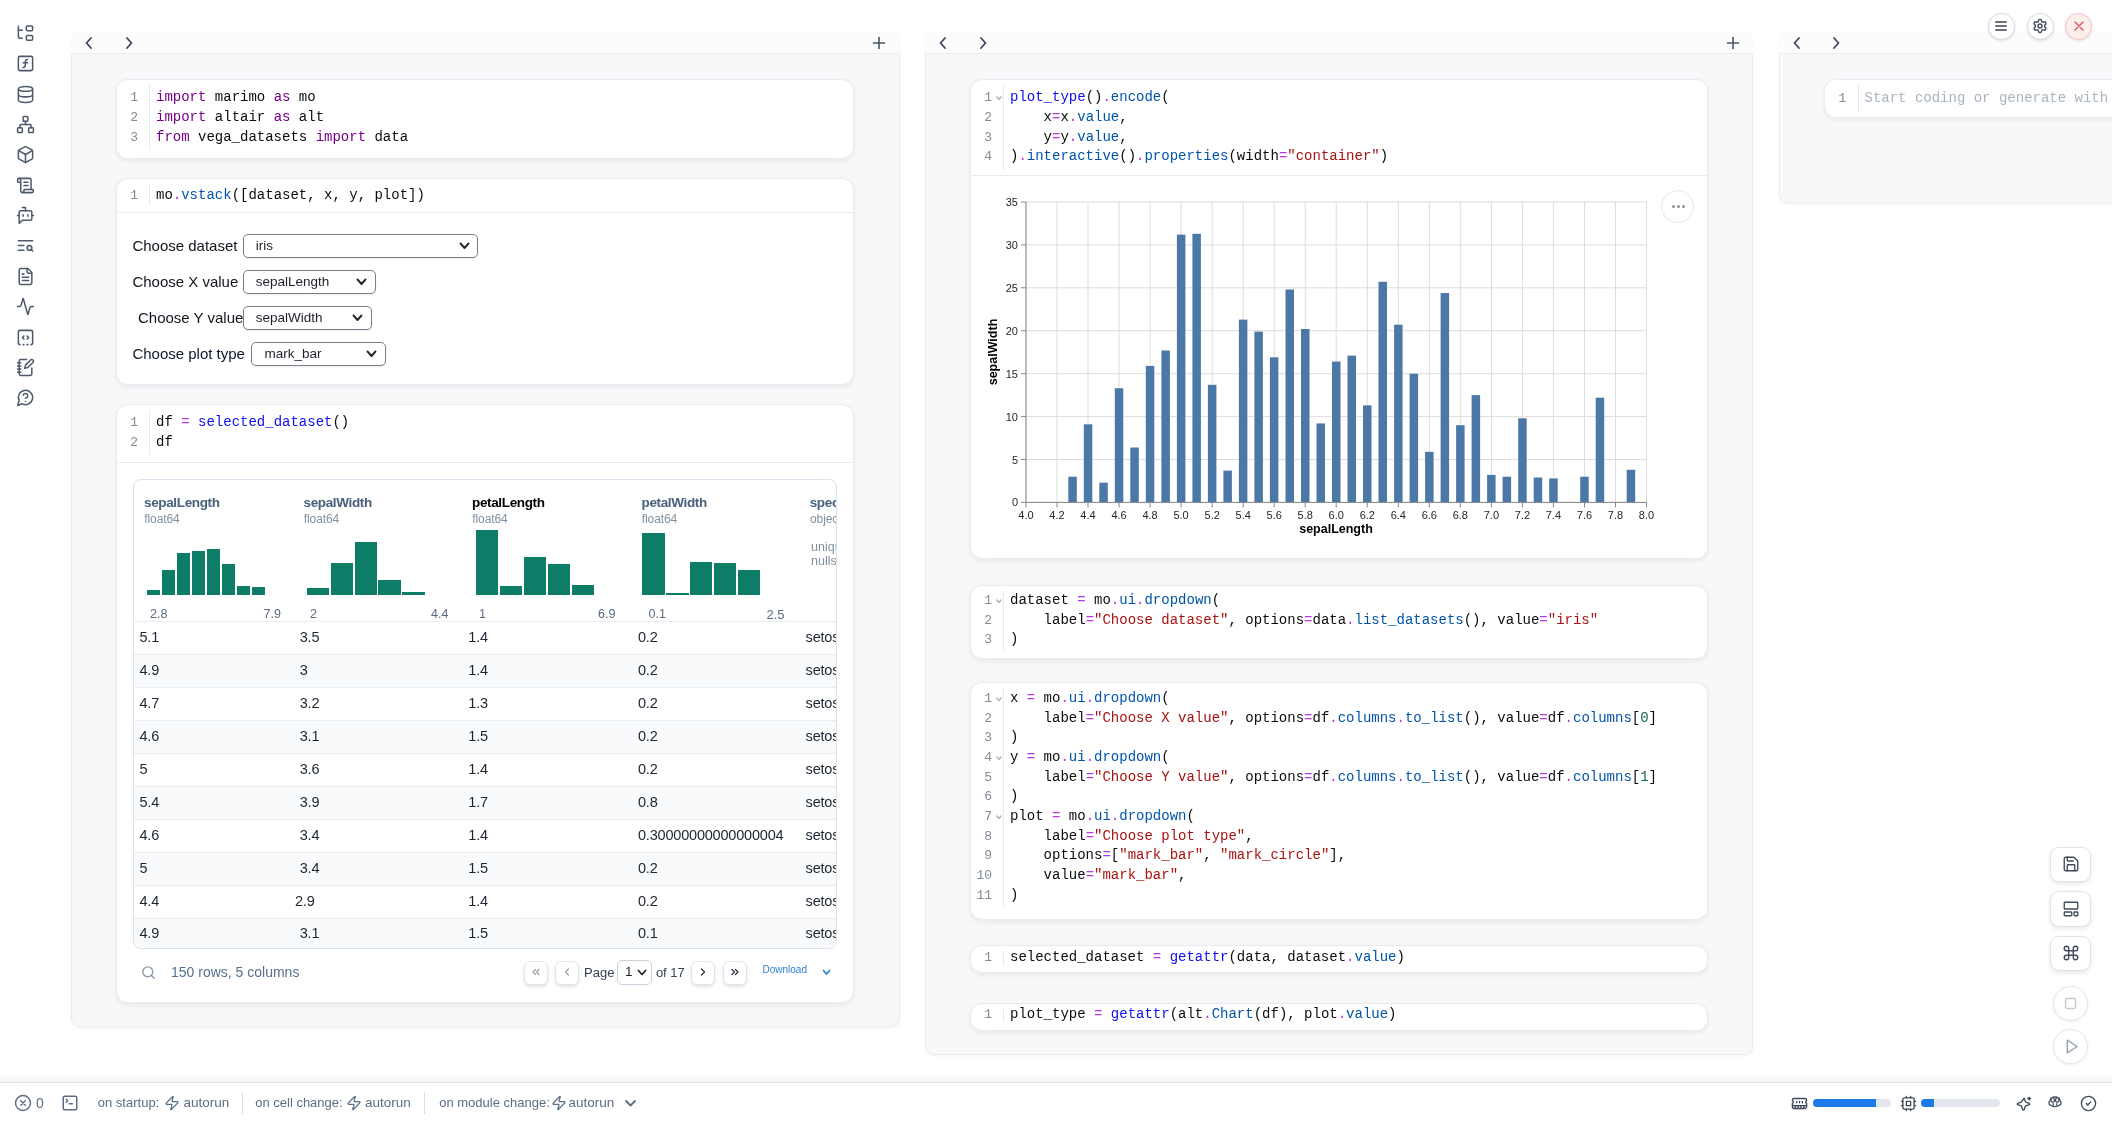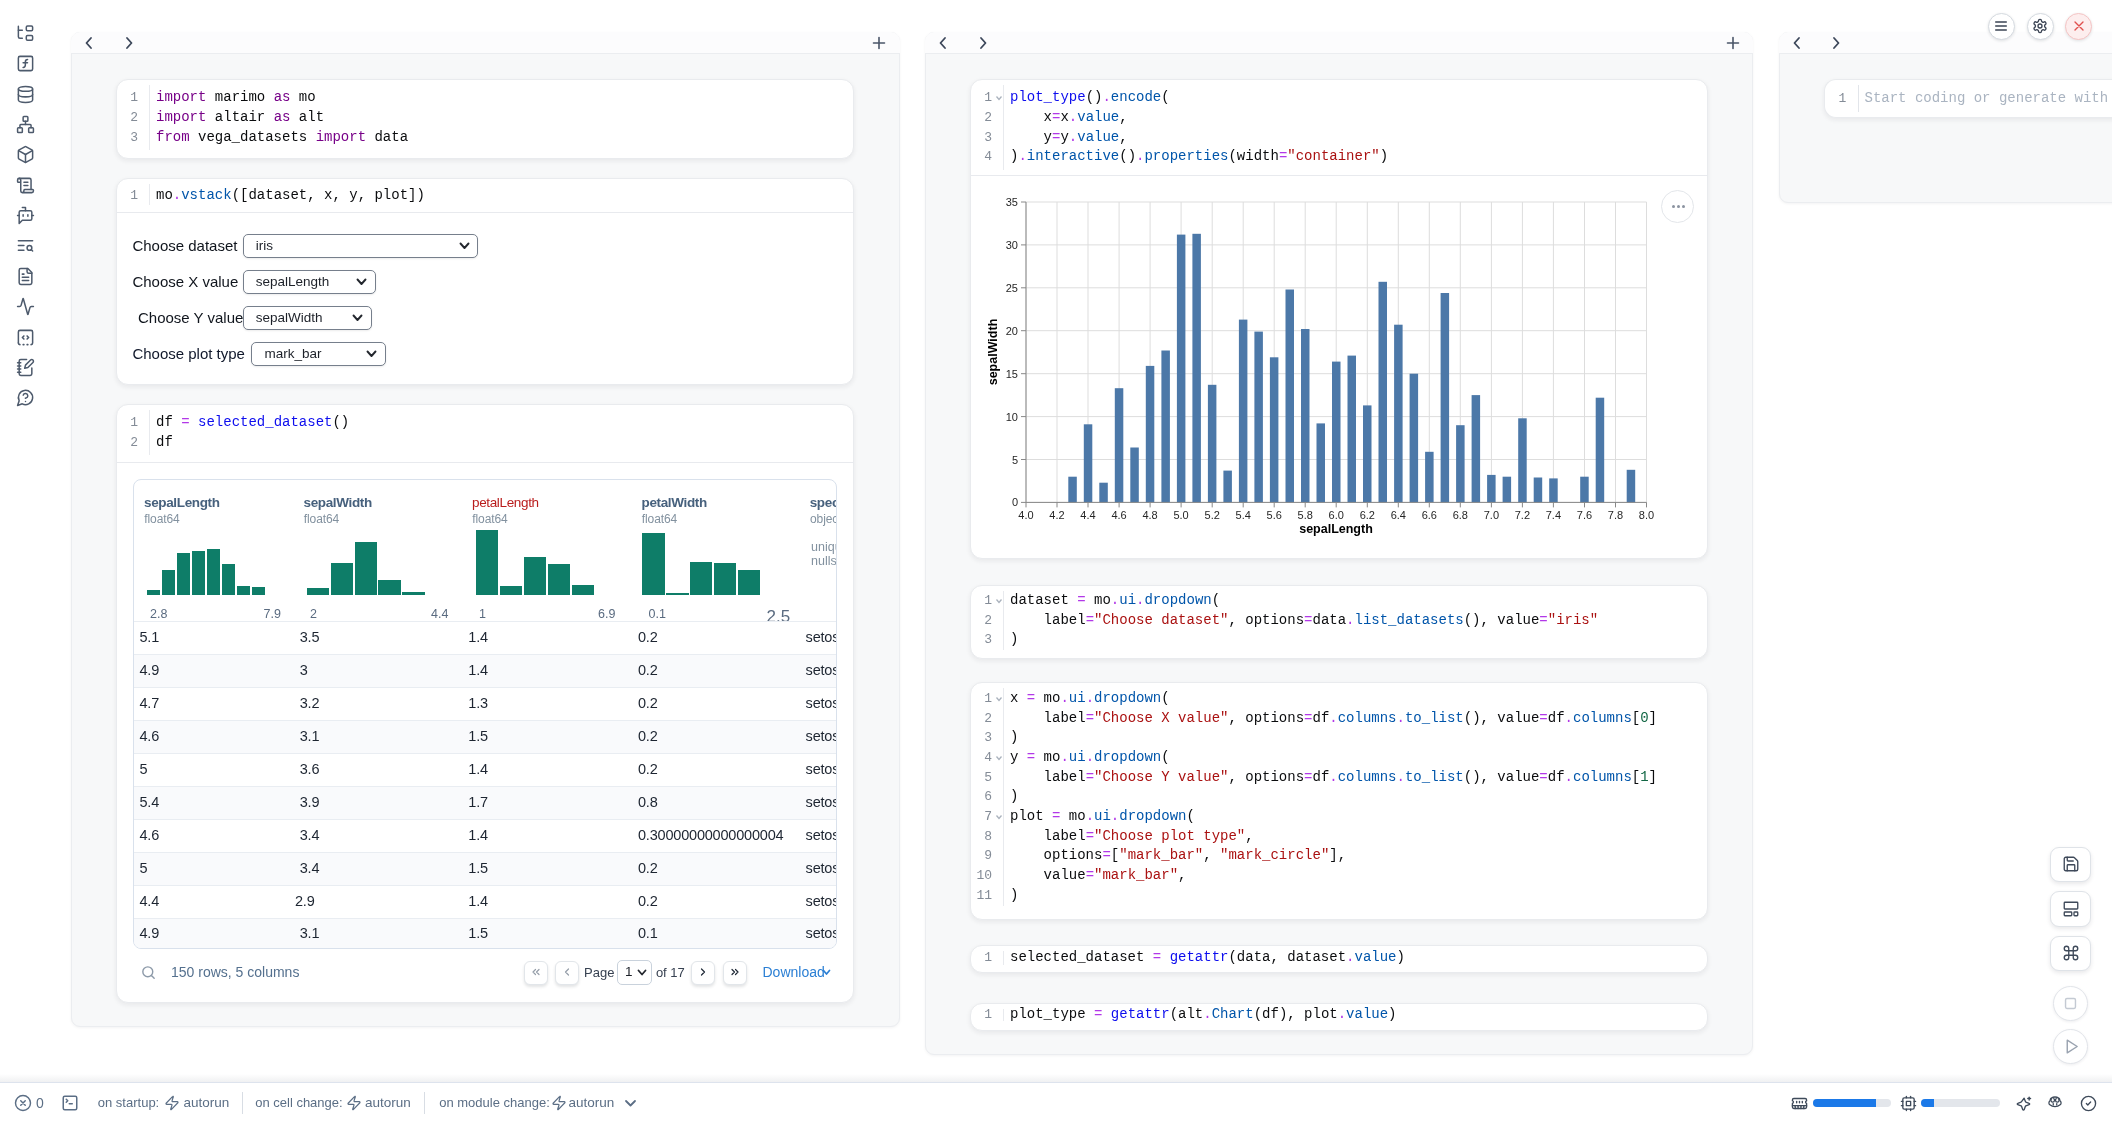--- a/index.html
+++ b/index.html
@@ -173,21 +173,21 @@
 <div class="cell" style="left:116px;top:403.5px;width:738px;height:599.5px;"></div>
 <div style="position:absolute;left:149px;top:410px;width:1px;height:45px;background:#e8eaee;"></div>
 <div class="ln" style="left:116px;top:413.1px;width:22px;font-size:13px;">1</div>
 <div class="code" style="left:156px;top:413.1px;">df <span class="o">=</span> <span class="d">selected_dataset</span>()</div>
 <div class="ln" style="left:116px;top:432.8px;width:22px;font-size:13px;">2</div>
 <div class="code" style="left:156px;top:432.8px;">df</div>
 <div style="position:absolute;left:116.5px;top:462.1px;width:737px;height:1px;background:#e8eaee;"></div>
 <div style="position:absolute;left:133px;top:479.2px;width:704.3px;height:470.2px;background:#fff;border:1px solid #d9e1ec;border-radius:8px;overflow:hidden;">
 <div class="t" style="left:10.0px;top:15.3px;font-size:13.5px;font-weight:bold;letter-spacing:-0.35px;color:#47617d;">sepalLength</div>
 <div class="t" style="left:169.5px;top:15.3px;font-size:13.5px;font-weight:bold;letter-spacing:-0.35px;color:#47617d;">sepalWidth</div>
-<div class="t" style="left:338.0px;top:15.3px;font-size:13.5px;font-weight:normal;letter-spacing:-0.35px;color:#b91c1c;">petalLength</div>
+<div class="t" style="left:338.0px;top:15.3px;font-size:13.5px;font-weight:bold;letter-spacing:-0.35px;color:#000000;">petalLength</div>
 <div class="t" style="left:507.5px;top:15.3px;font-size:13.5px;font-weight:bold;letter-spacing:-0.35px;color:#47617d;">petalWidth</div>
 <div class="t" style="left:675.7px;top:15.3px;font-size:13.5px;font-weight:bold;letter-spacing:-0.35px;color:#47617d;">species</div>
 <div class="t" style="left:10.3px;top:31.8px;font-size:12px;letter-spacing:-0.1px;color:#82919f;">float64</div>
 <div class="t" style="left:169.8px;top:31.8px;font-size:12px;letter-spacing:-0.1px;color:#82919f;">float64</div>
 <div class="t" style="left:338.3px;top:31.8px;font-size:12px;letter-spacing:-0.1px;color:#82919f;">float64</div>
 <div class="t" style="left:507.8px;top:31.8px;font-size:12px;letter-spacing:-0.1px;color:#82919f;">float64</div>
 <div class="t" style="left:676.0px;top:31.8px;font-size:12px;letter-spacing:-0.1px;color:#82919f;">object</div>
 <div class="t" style="left:677.0px;top:59.8px;font-size:12.5px;color:#82919f;">unique: 3</div>
 <div class="t" style="left:677.0px;top:73.8px;font-size:12.5px;color:#82919f;">nulls: 0</div>
 <div style="position:absolute;left:12.7px;top:109.9px;width:13.6px;height:5.3px;background:#0e7d68;"></div>
@@ -213,21 +213,21 @@
 <div style="position:absolute;left:556.1px;top:82.2px;width:22.4px;height:33.0px;background:#0e7d68;"></div>
 <div style="position:absolute;left:580.1px;top:83.2px;width:22.4px;height:32.0px;background:#0e7d68;"></div>
 <div style="position:absolute;left:604.0px;top:90.2px;width:22.4px;height:25.0px;background:#0e7d68;"></div>
 <div class="t" style="left:16.0px;top:126.8px;font-size:12.5px;color:#5a6b80;">2.8</div>
 <div class="t" style="left:129.6px;top:126.8px;font-size:12.5px;color:#5a6b80;">7.9</div>
 <div class="t" style="left:176.0px;top:126.8px;font-size:12.5px;color:#5a6b80;">2</div>
 <div class="t" style="left:297.0px;top:126.8px;font-size:12.5px;color:#5a6b80;">4.4</div>
 <div class="t" style="left:345.0px;top:126.8px;font-size:12.5px;color:#5a6b80;">1</div>
 <div class="t" style="left:464.0px;top:126.8px;font-size:12.5px;color:#5a6b80;">6.9</div>
 <div class="t" style="left:514.5px;top:126.8px;font-size:12.5px;color:#5a6b80;">0.1</div>
-<div class="t" style="left:632.5px;top:126.8px;font-size:17px;color:#5a6b80;">2.5</div>
+<div class="t" style="left:632.5px;top:126.8px;font-size:13px;color:#5a6b80;">2.5</div>
 <div style="position:absolute;left:0;top:141.3px;width:704.3px;height:32.9px;background:#fff;border-top:1px solid #e9edf2;"></div>
 <div class="t" style="left:5.5px;top:149.2px;font-size:14.5px;letter-spacing:-0.2px;color:#1d2531;">5.1</div>
 <div class="t" style="left:165.7px;top:149.2px;font-size:14.5px;letter-spacing:-0.2px;color:#1d2531;">3.5</div>
 <div class="t" style="left:334.3px;top:149.2px;font-size:14.5px;letter-spacing:-0.2px;color:#1d2531;">1.4</div>
 <div class="t" style="left:504.0px;top:149.2px;font-size:14.5px;letter-spacing:-0.2px;color:#1d2531;">0.2</div>
 <div class="t" style="left:671.6px;top:149.2px;font-size:14.5px;letter-spacing:-0.2px;color:#1d2531;">setosa</div>
 <div style="position:absolute;left:0;top:174.2px;width:704.3px;height:32.9px;background:#f9fafc;border-top:1px solid #e9edf2;"></div>
 <div class="t" style="left:5.5px;top:182.1px;font-size:14.5px;letter-spacing:-0.2px;color:#1d2531;">4.9</div>
 <div class="t" style="left:165.7px;top:182.1px;font-size:14.5px;letter-spacing:-0.2px;color:#1d2531;">3</div>
 <div class="t" style="left:334.3px;top:182.1px;font-size:14.5px;letter-spacing:-0.2px;color:#1d2531;">1.4</div>
@@ -305,21 +305,21 @@
 <div class="t" style="left:655.9px;top:964.7px;font-size:13px;color:#374151;">of 17</div>
 <div style="position:absolute;left:690.9px;top:960.5px;width:24px;height:24px;background:#fff;border:1px solid #e2e6ea;border-radius:6px;box-shadow:0 2px 3px rgba(25,30,45,.12);"></div>
 <svg style="position:absolute;left:696.9px;top:966.0px" width="12" height="12" viewBox="0 0 24 24" fill="none" stroke="#1f2937" stroke-width="2.4" stroke-linecap="round" stroke-linejoin="round">
     <path d="m9 18 6-6-6-6"></path>
   </svg>
 <div style="position:absolute;left:723.3px;top:960.5px;width:24px;height:24px;background:#fff;border:1px solid #e2e6ea;border-radius:6px;box-shadow:0 2px 3px rgba(25,30,45,.12);"></div>
 <svg style="position:absolute;left:729.3px;top:966.0px" width="12" height="12" viewBox="0 0 24 24" fill="none" stroke="#1f2937" stroke-width="2.4" stroke-linecap="round" stroke-linejoin="round">
     <path d="m6 17 5-5-5-5"></path>
     <path d="m13 17 5-5-5-5"></path>
   </svg>
-<div class="t" style="left:762.5px;top:964.3px;font-size:14px;color:#2b7fd4;text-align:right;">Download</div>
+<div class="t" style="left:762.5px;top:964.3px;font-size:10px;color:#2b7fd4;text-align:right;">Download</div>
 <svg style="position:absolute;left:822px;top:968.0px" width="9" height="9" viewBox="0 0 9 9" fill="none" stroke="#2b7fd4" stroke-width="1.7" stroke-linecap="round" stroke-linejoin="round">
     <path d="M1.5 2.5 L4.5 6 L7.5 2.5"></path>
   </svg>
 <div class="cell" style="left:970px;top:79px;width:738px;height:480px;">
 </div>
 <div style="position:absolute;left:1003px;top:85px;width:1px;height:85.1px;background:#e8eaee;"></div>
 <div class="ln" style="left:970px;top:88.2px;width:22px;font-size:13px;">1</div>
 <div class="code" style="left:1010px;top:88.2px;"><span class="d">plot_type</span>()<span class="o">.</span><span class="f">encode</span>(</div>
 <svg style="position:absolute;left:995px;top:94px" width="8" height="8" viewBox="0 0 8 8">
     <path d="M1.5 2.5 L4 5.5 L6.5 2.5" fill="none" stroke="#aab2bd" stroke-width="1.3"></path>

